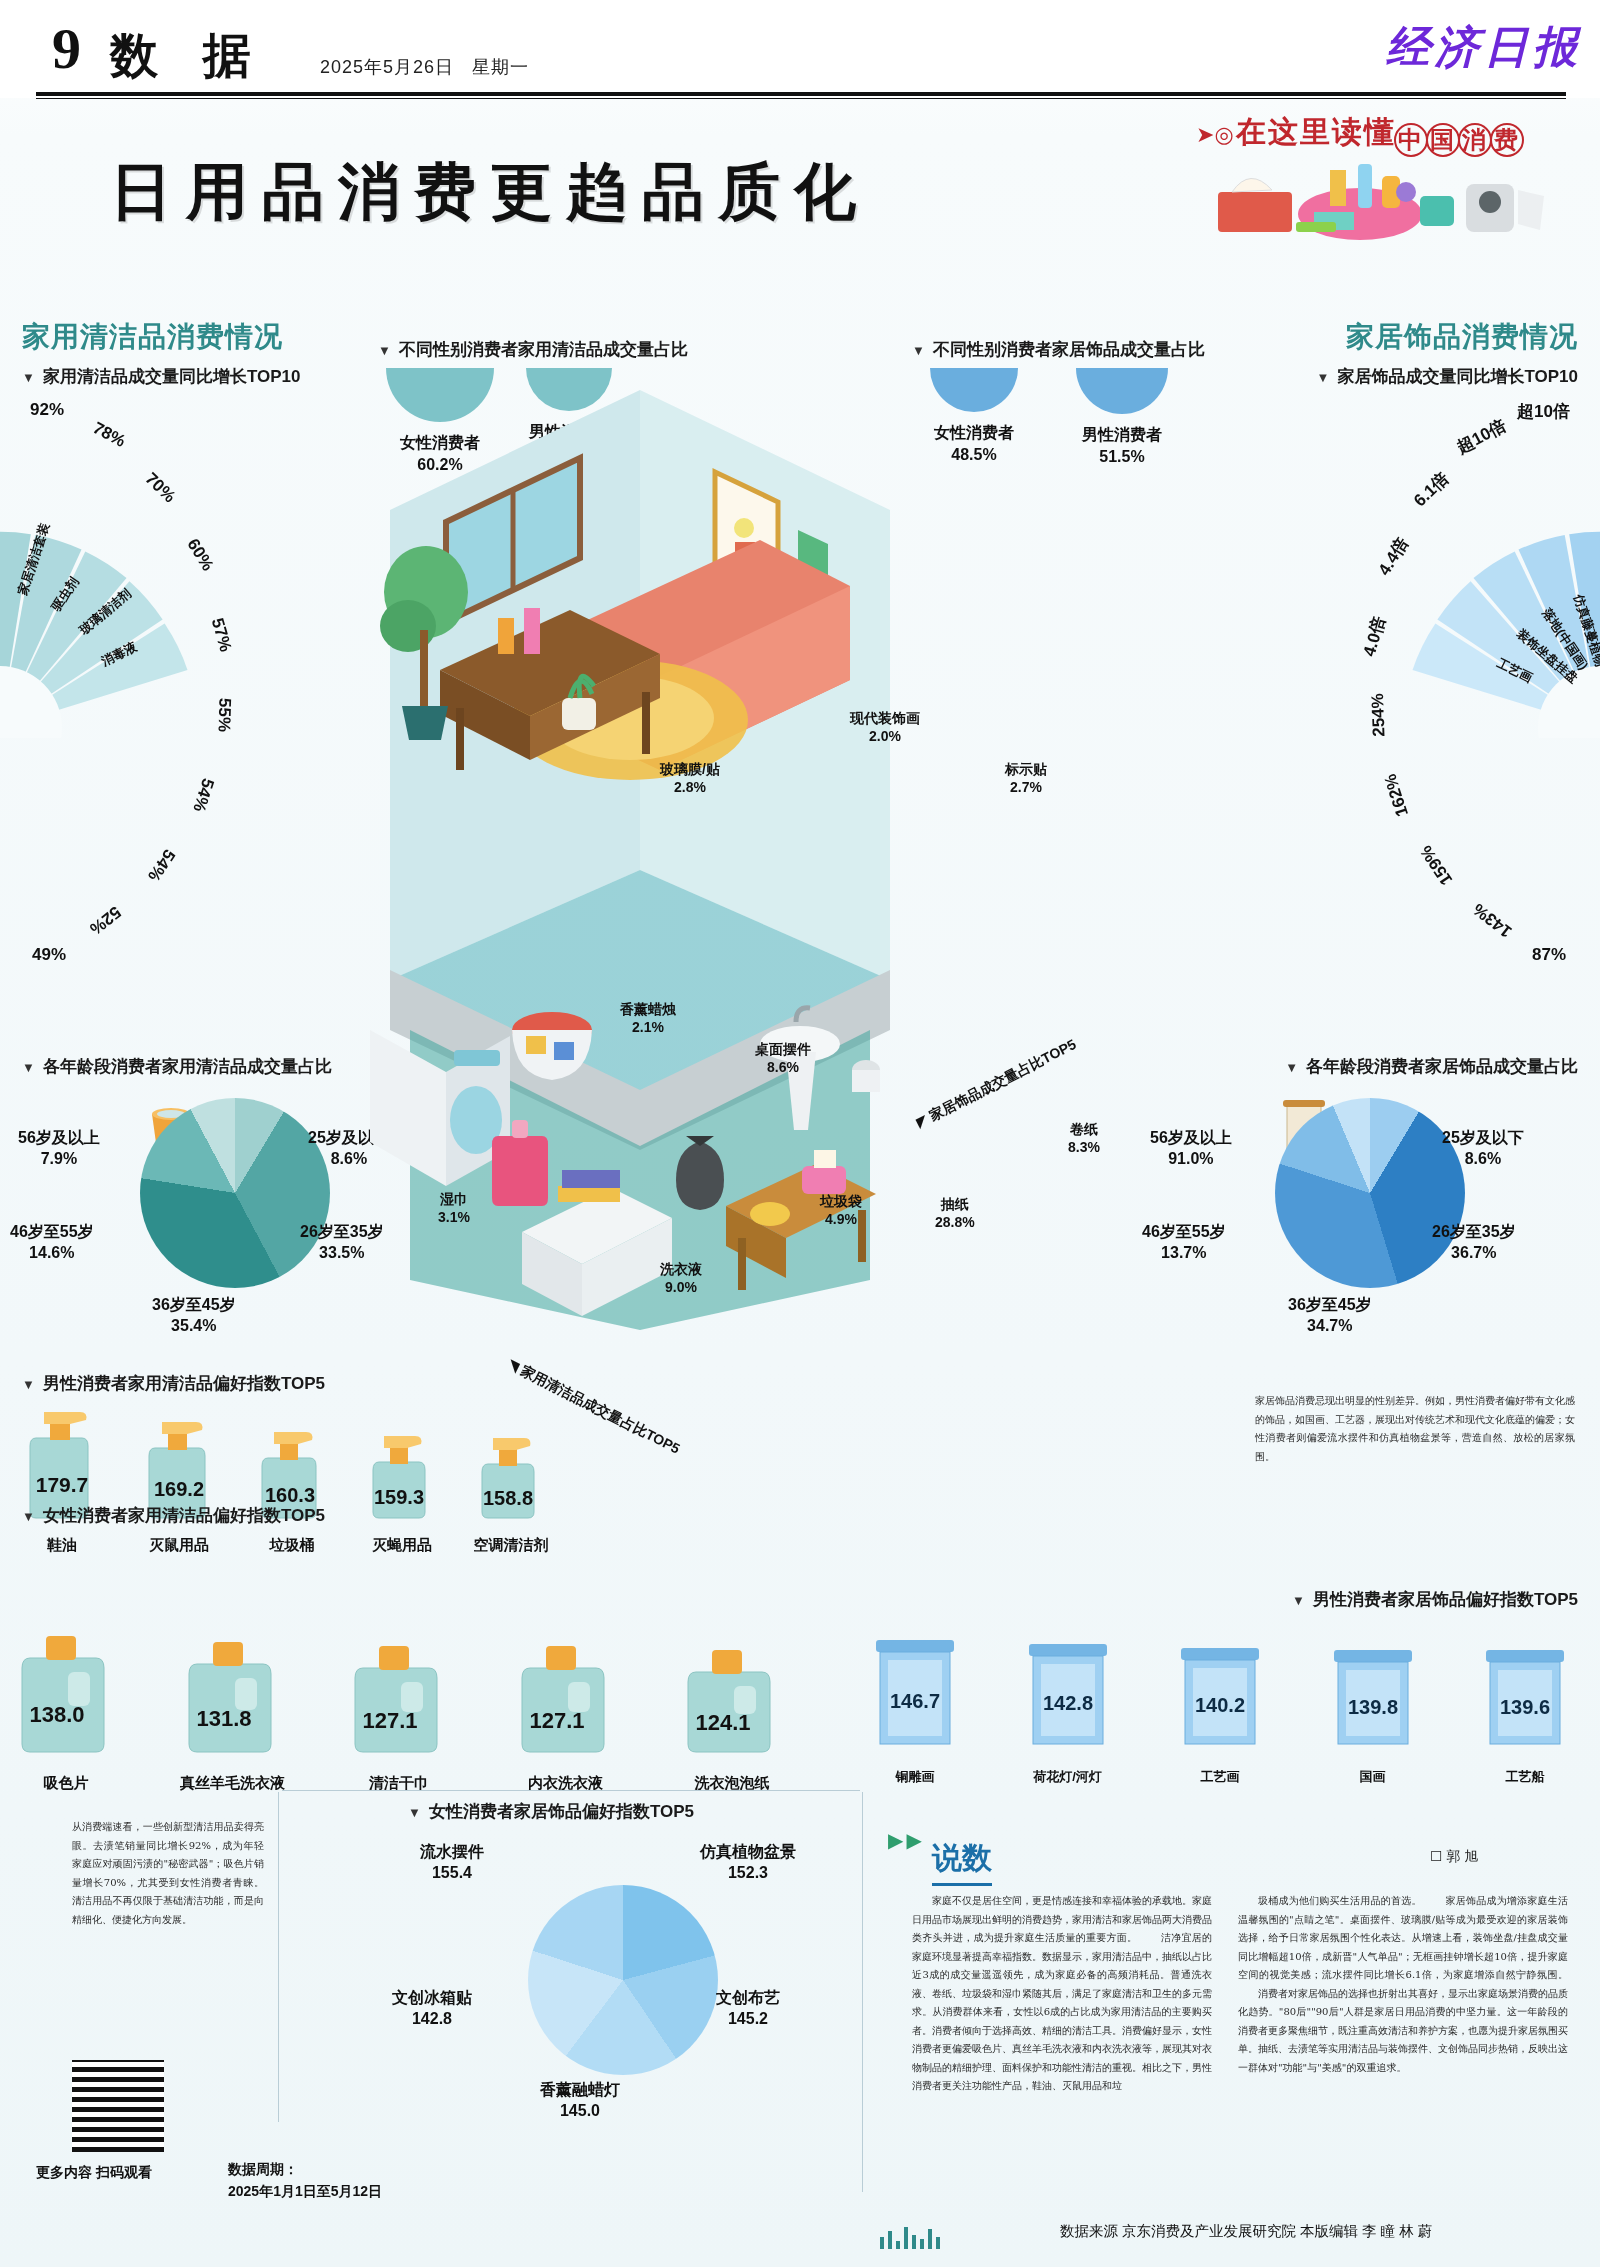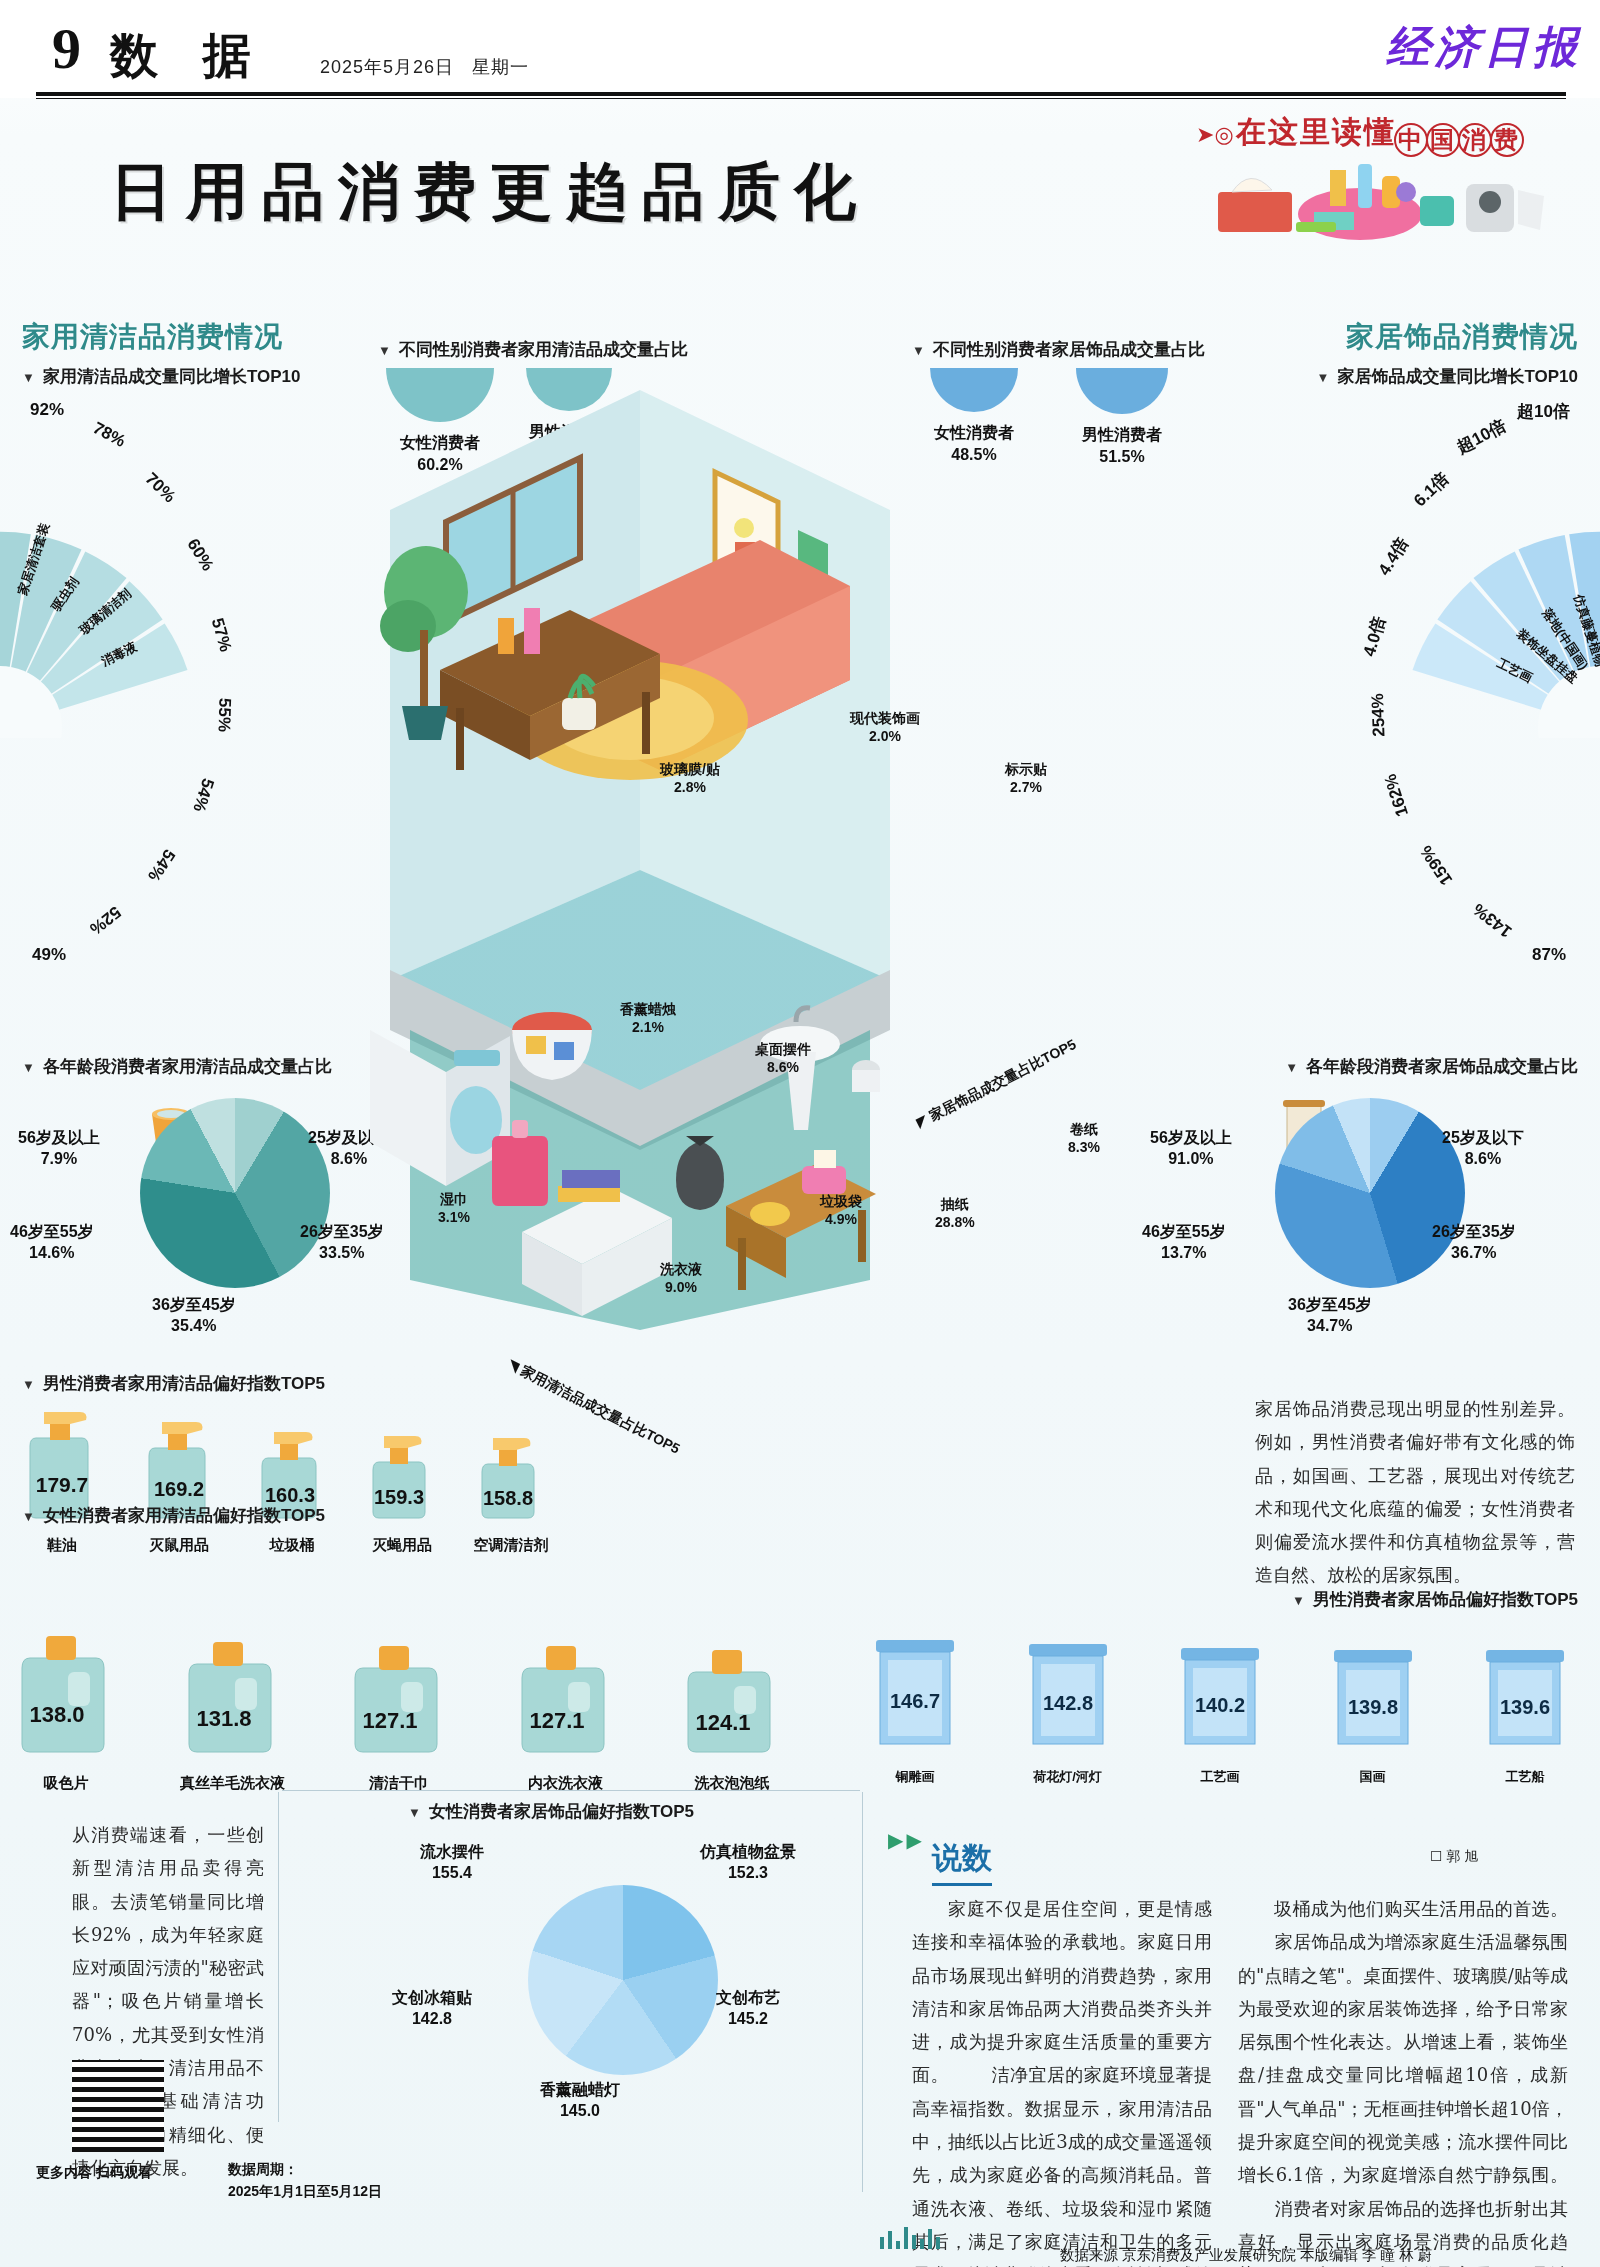--- a/index.html
+++ b/index.html
@@ -71,36 +71,36 @@
   .jar-cell { text-align:center; }
   .jar-name { margin-top:10px; font-size:13px; font-weight:bold; color:#111; white-space:nowrap; }
 
   
   .scene { position:absolute; left:330px; top:330px; width:620px; height:1010px; }
   .callout { position:absolute; font-size:14px; font-weight:bold; color:#111; line-height:1.3;
              text-align:center; white-space:nowrap; }
   .rot-label { position:absolute; font-size:14px; font-weight:bold; color:#111; white-space:nowrap; }
 
   
-  .body-text { position:absolute; font-size:18px; line-height:1.85; color:#2a2a2a;
+  .body-text { position:absolute; font-size:10px; line-height:1.85; color:#2a2a2a;
                font-family:"DejaVu Serif","Liberation Serif",serif; text-align:justify; }
   .shuo-head { position:absolute; font-size:30px; font-weight:bold; color:#1b6fa8;
                font-family:"DejaVu Serif",serif; border-bottom:3px solid #1b6fa8; padding-bottom:4px; }
   .shuo-arrows { position:absolute; color:#2f9e6e; font-size:20px; letter-spacing:3px; }
   .author { position:absolute; font-size:14px; color:#222; }
   .sep-v { position:absolute; width:1px; background:#b9cdd6; }
   .sep-h { position:absolute; height:1px; background:#b9cdd6; }
 
   
   .qr { position:absolute; width:92px; height:92px; background:
         repeating-linear-gradient(0deg,#111 0 5px,#fff 5px 10px),
         repeating-linear-gradient(90deg,#111 0 5px,transparent 5px 10px); }
   .qr-cap { position:absolute; font-size:14px; color:#111; font-weight:bold; white-space:nowrap; }
   .period { position:absolute; font-size:14px; font-weight:bold; color:#111; line-height:1.6; }
-  .footer-src { position:absolute; font-size:14.5px; color:#111;margin-top:24px; }
+  .footer-src { position:absolute; font-size:14.5px; color:#111; }
   .footer-bars { position:absolute; left:880px; bottom:18px; width:200px; height:26px; }
 
   
   .donut { border-radius:50%; }
 </style>
 </head>
 <body>
 
 <div class="page">
 

